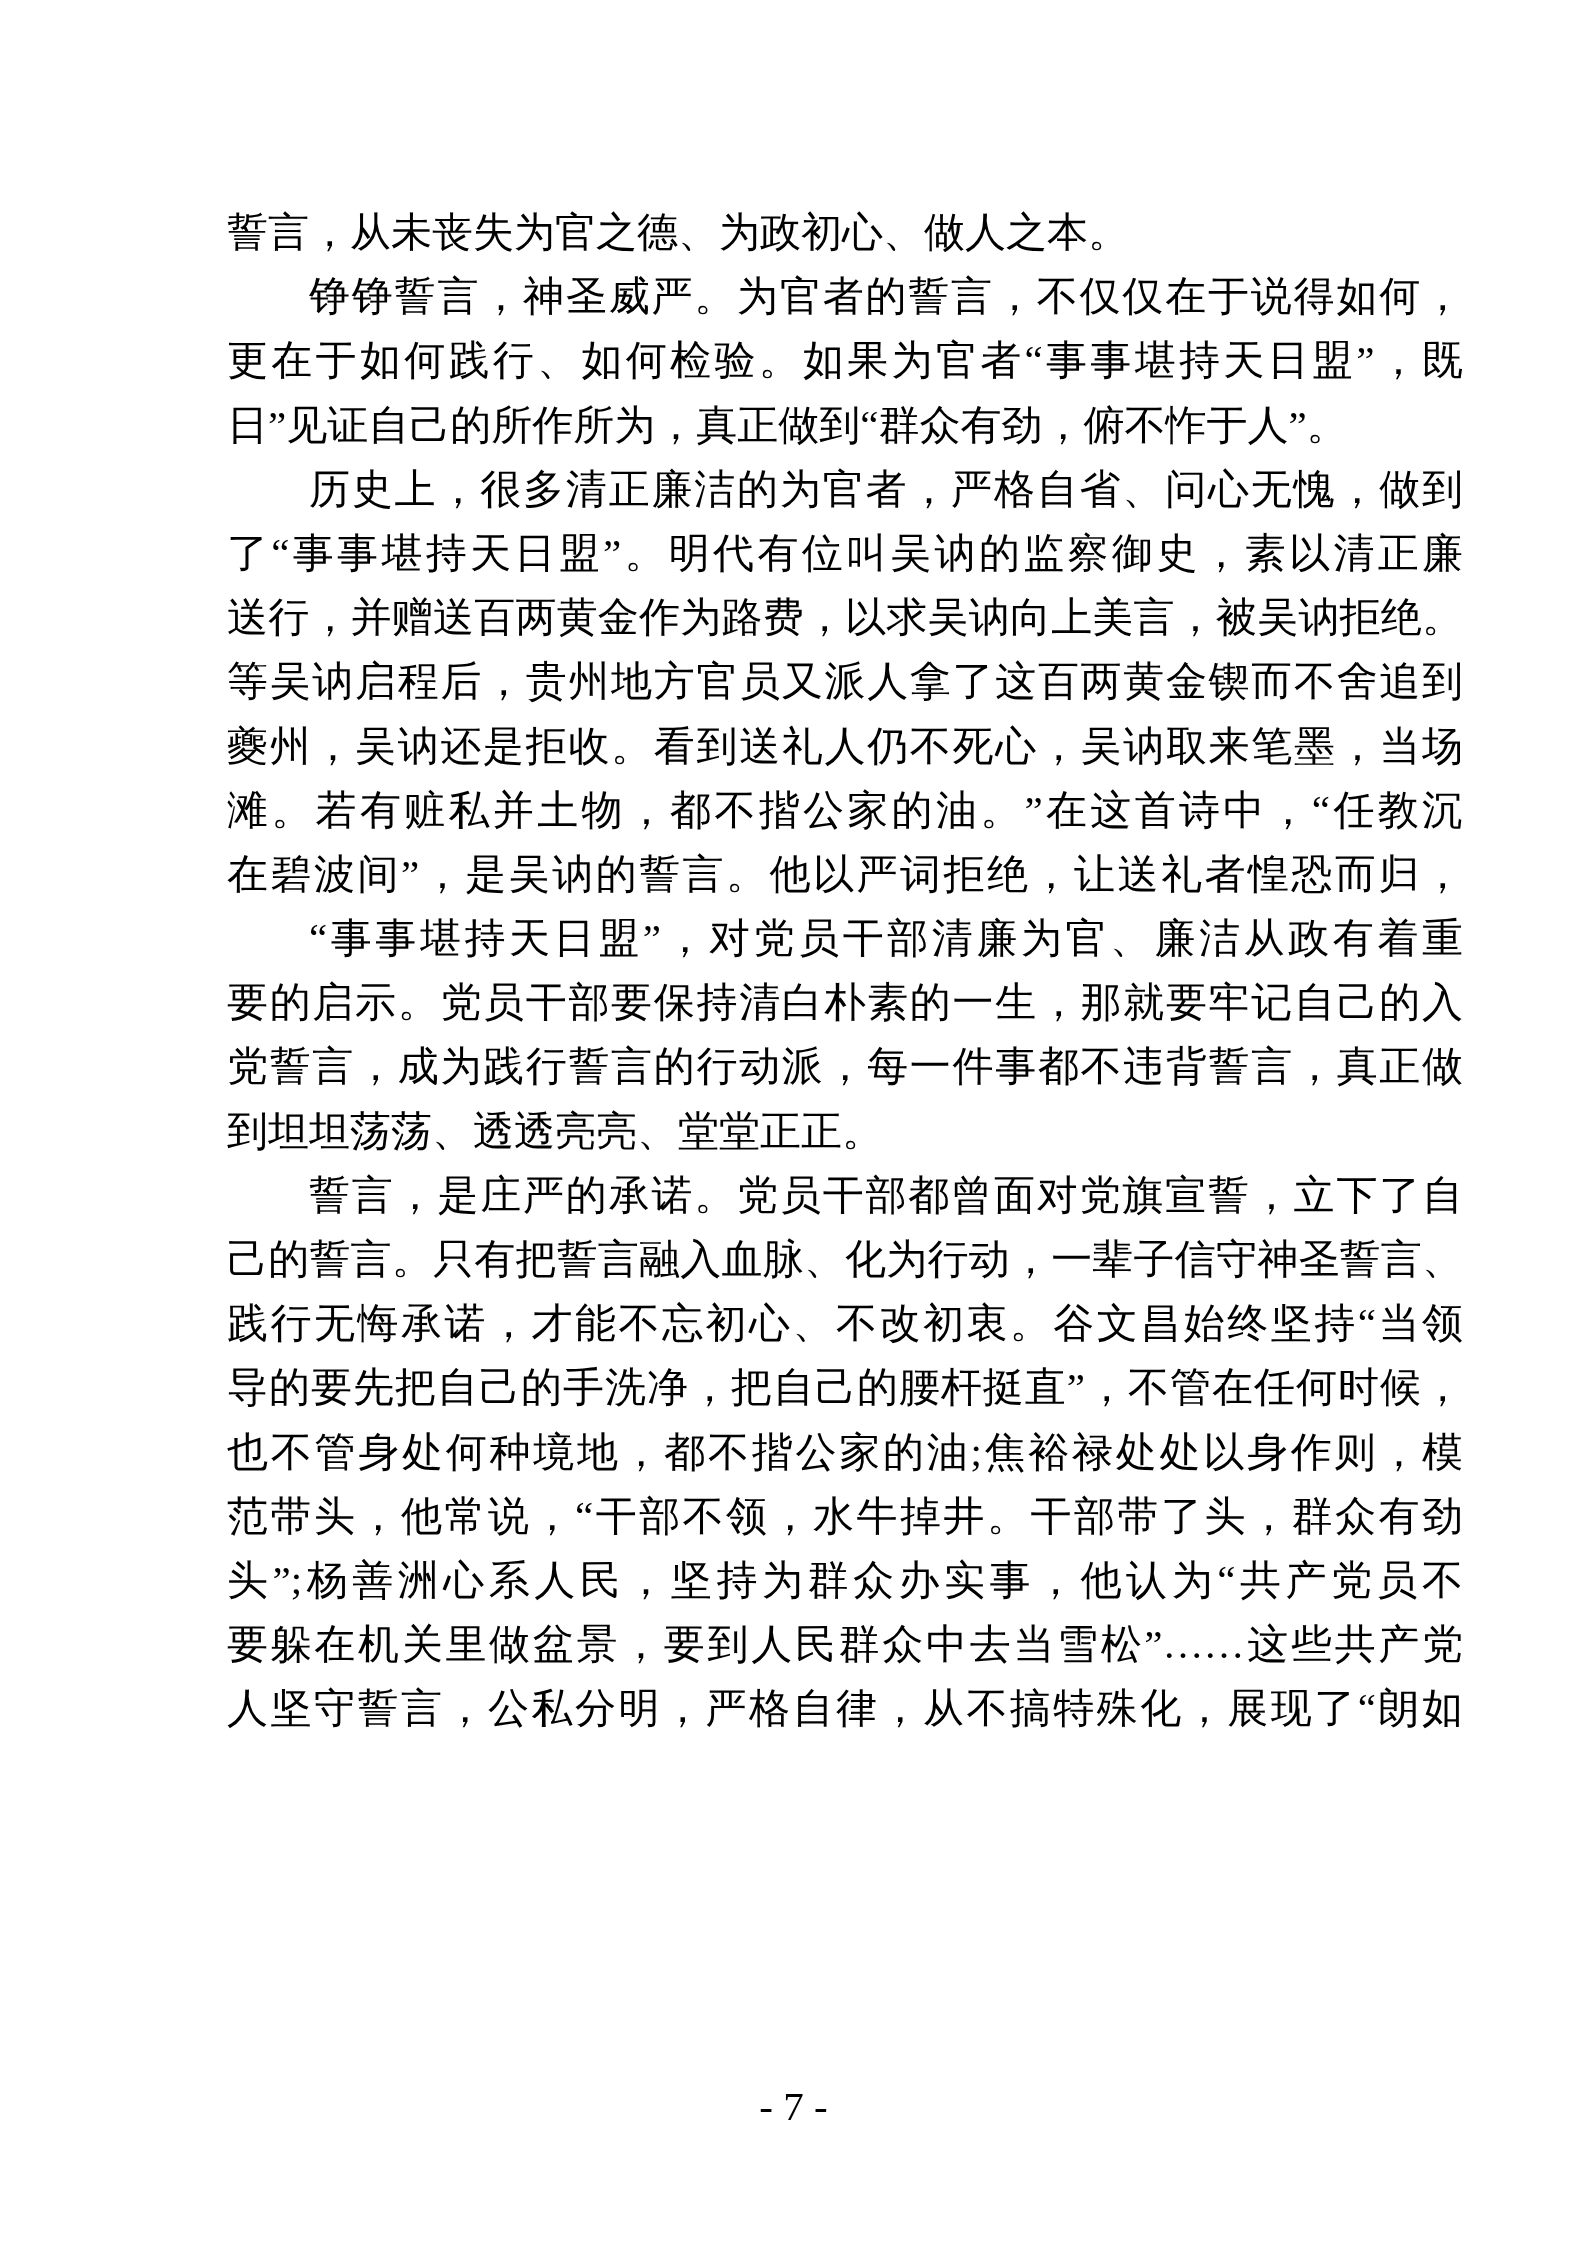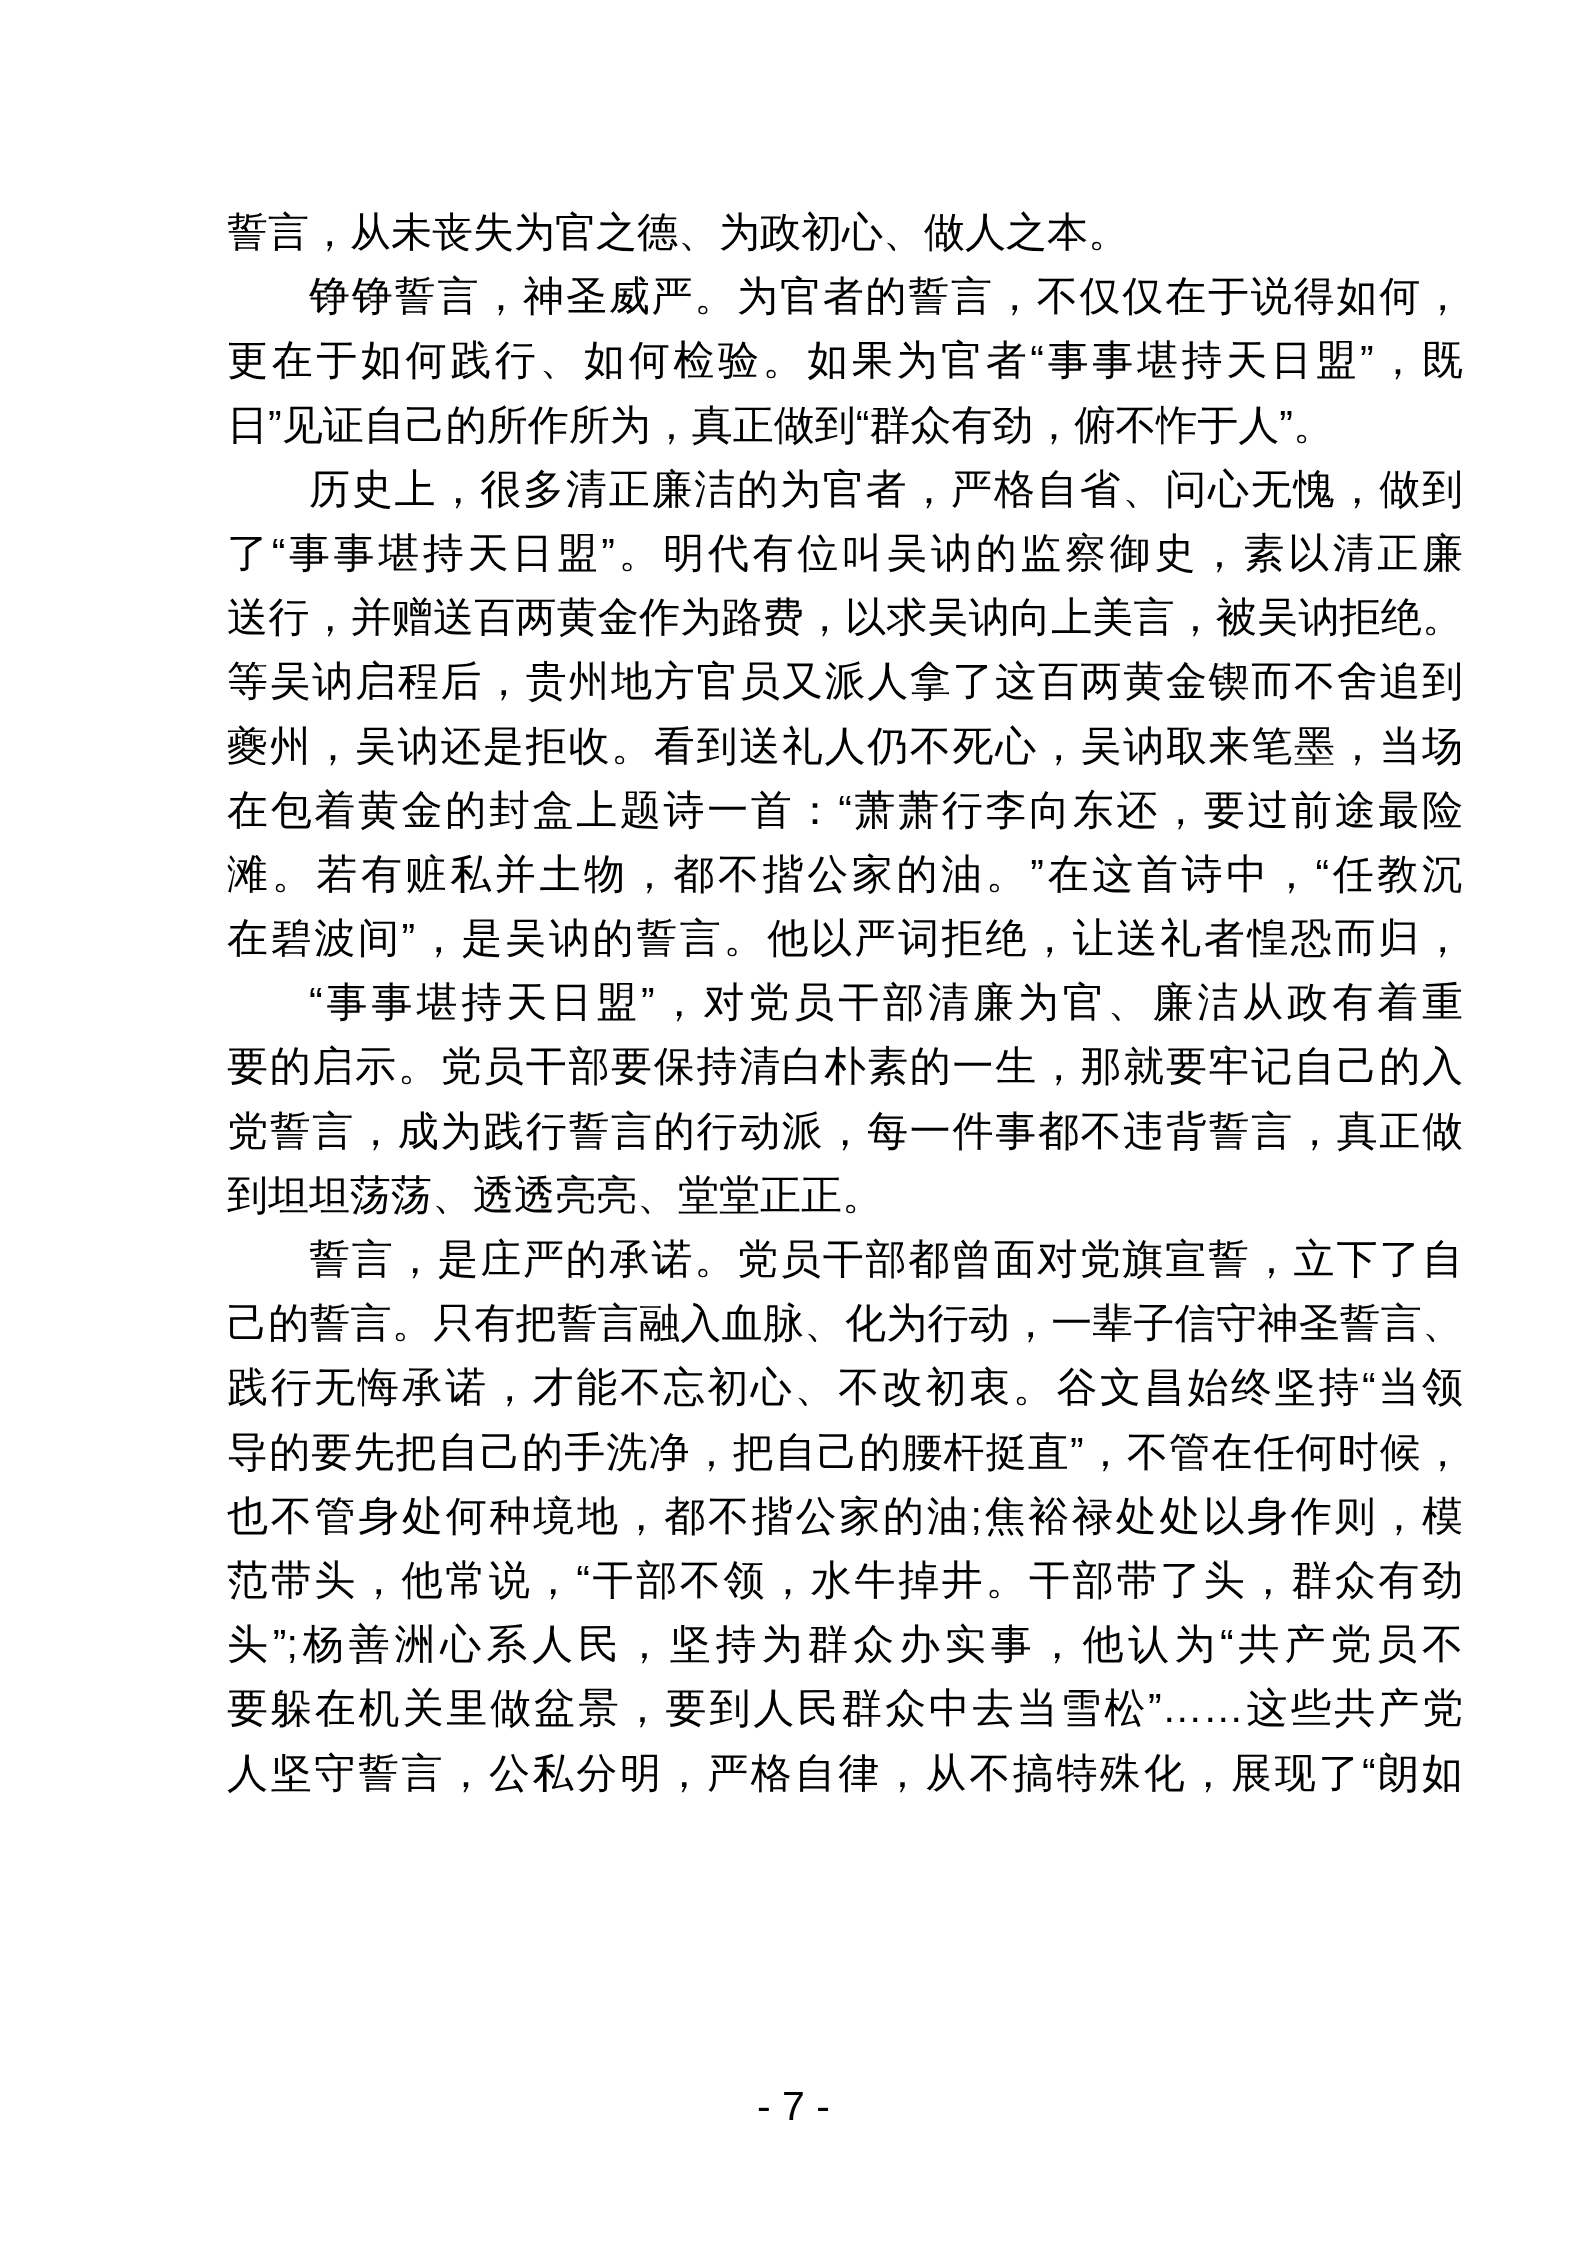--- a/index.html
+++ b/index.html
@@ -6,21 +6,21 @@
     margin: 0;
     padding: 0;
     background: #ffffff;
   }
   .page {
     position: relative;
     width: 1587px;
     height: 2245px;
     background: #ffffff;
     overflow: hidden;
-    font-family: Liberation Sans, sans-serif;
+    font-family: Liberation Serif, serif;
     color: #000000;
     border-radius: 27px;
   }
   .doc-body {
     position: absolute;
     left: 227px;
     top: 200px;
     width: 1236px;
     font-size: 41px;
   }
@@ -56,21 +56,20 @@
   <div class="doc-body">
       <div class="line last">誓言，从未丧失为官之德、为政初心、做人之本。</div>
       <div class="line indent">铮铮誓言，神圣威严。为官者的誓言，不仅仅在于说得如何，</div>
       <div class="line">更在于如何践行、如何检验。如果为官者“事事堪持天日盟”，既</div>
       <div class="line last">日”见证自己的所作所为，真正做到“群众有劲，俯不怍于人”。</div>
       <div class="line indent">历史上，很多清正廉洁的为官者，严格自省、问心无愧，做到</div>
       <div class="line">了“事事堪持天日盟”。明代有位叫吴讷的监察御史，素以清正廉</div>
       <div class="line">送行，并赠送百两黄金作为路费，以求吴讷向上美言，被吴讷拒绝。</div>
       <div class="line">等吴讷启程后，贵州地方官员又派人拿了这百两黄金锲而不舍追到</div>
       <div class="line">夔州，吴讷还是拒收。看到送礼人仍不死心，吴讷取来笔墨，当场</div>
-      <div class="line">在包着黄金的封盒上题诗一首：“萧萧行李向东还，要过前途最险</div>
       <div class="line">滩。若有赃私并土物，都不揩公家的油。”在这首诗中，“任教沉</div>
       <div class="line">在碧波间”，是吴讷的誓言。他以严词拒绝，让送礼者惶恐而归，</div>
       <div class="line indent">“事事堪持天日盟”，对党员干部清廉为官、廉洁从政有着重</div>
       <div class="line">要的启示。党员干部要保持清白朴素的一生，那就要牢记自己的入</div>
       <div class="line">党誓言，成为践行誓言的行动派，每一件事都不违背誓言，真正做</div>
       <div class="line last">到坦坦荡荡、透透亮亮、堂堂正正。</div>
       <div class="line indent">誓言，是庄严的承诺。党员干部都曾面对党旗宣誓，立下了自</div>
       <div class="line">己的誓言。只有把誓言融入血脉、化为行动，一辈子信守神圣誓言、</div>
       <div class="line">践行无悔承诺，才能不忘初心、不改初衷。谷文昌始终坚持“当领</div>
       <div class="line">导的要先把自己的手洗净，把自己的腰杆挺直”，不管在任何时候，</div>

